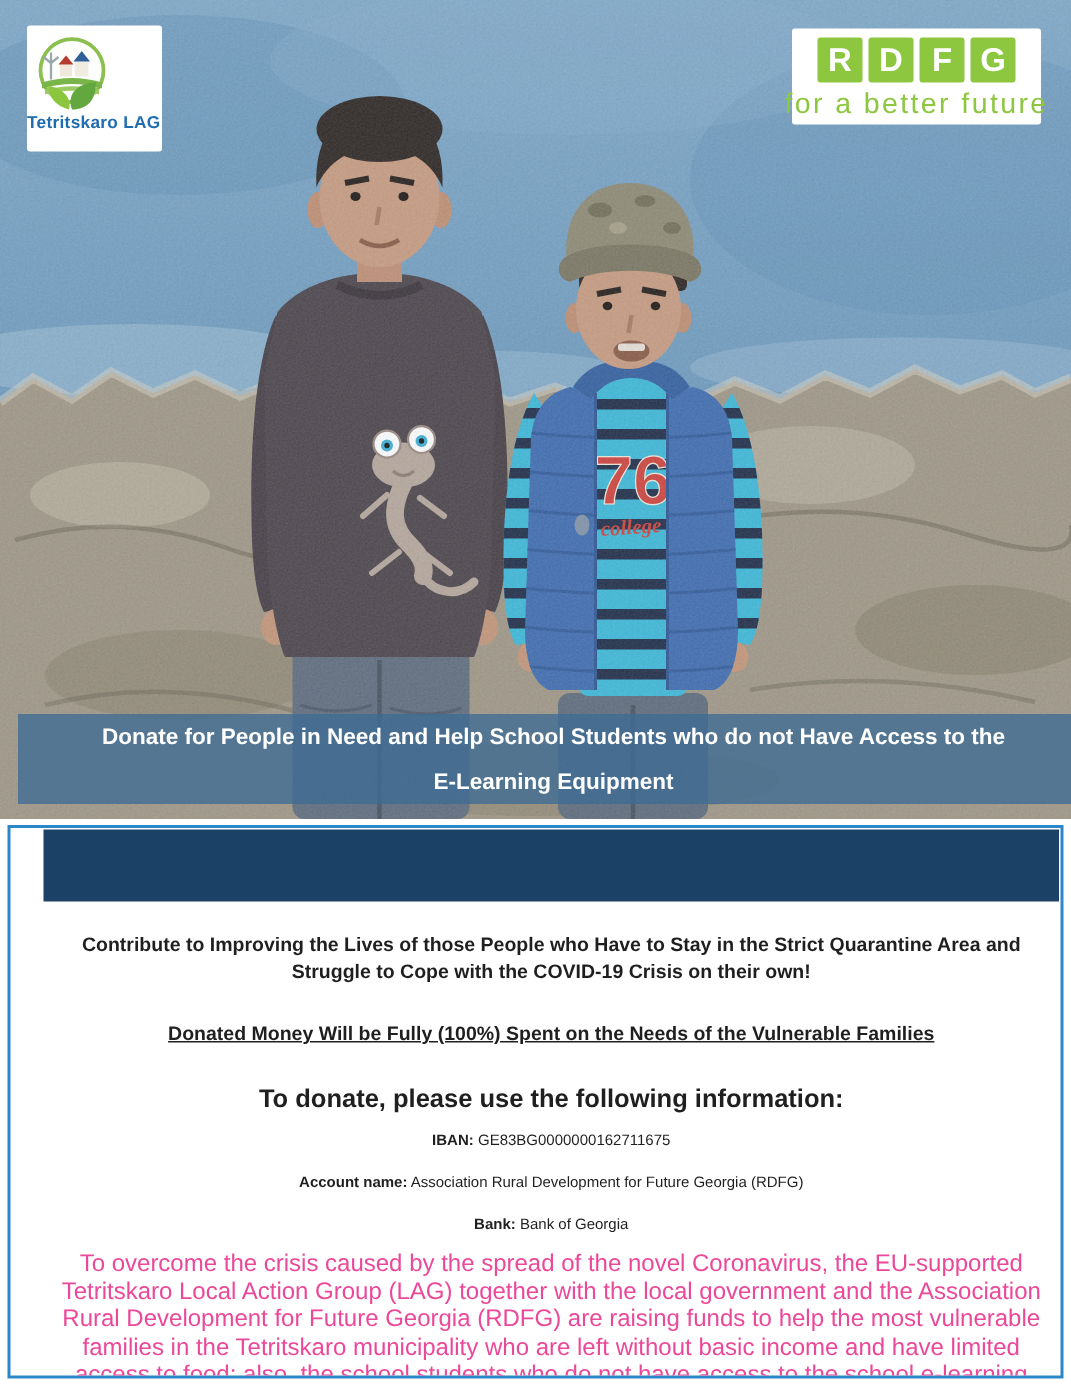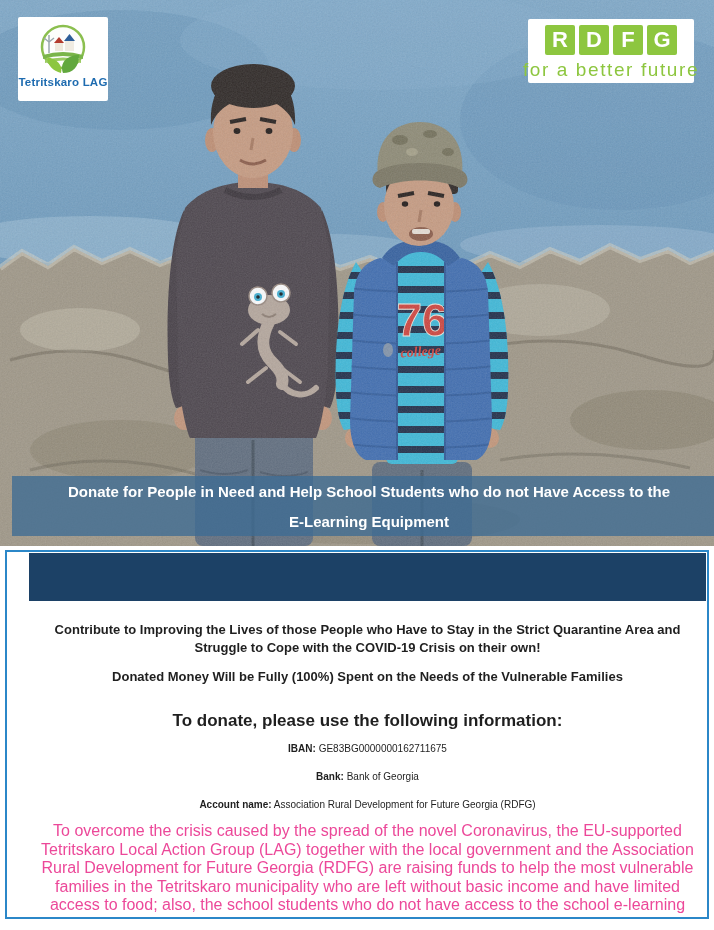--- a/index.html
+++ b/index.html
@@ -7,21 +7,21 @@
     font-family: "Liberation Sans", sans-serif; }
   .page { position: relative; width: 714px; height: 930px; background: #ffffff; }
 
   
   .photo { position: absolute; left: 0; top: 0; width: 714px; height: 546px; overflow: hidden; }
   .photo svg { display: block; }
 
   
   .logo-lag { position: absolute; left: 18px; top: 17px; width: 90px; height: 84px;
     background: #ffffff; border-radius: 2px; display: flex; flex-direction: column;
-    align-items: center; justify-content: flex-start; padding-top: 4px; }
+    align-items: flex-start; justify-content: flex-start; padding-top: 4px; }
   .logo-lag .lag-text { font-size: 11.5px; font-weight: bold; color: var(--lag-blue);
     letter-spacing: 0.2px; margin-top: 1px; }
 
   .logo-rdfg { position: absolute; left: 528px; top: 19px; width: 166px; height: 64px;
     background: #ffffff; border-radius: 2px; display: flex; flex-direction: column;
     align-items: center; justify-content: flex-start; padding-top: 6px; }
   .rdfg-squares { display: flex; gap: 4px; }
   .rdfg-sq { width: 30px; height: 30px; background: var(--rdfg-green); border-radius: 2px;
     display: flex; align-items: center; justify-content: center;
     color: #ffffff; font-size: 22px; font-weight: bold; }
@@ -35,22 +35,22 @@
   .caption-line2 { padding-top: 13px; font-size: 15px; font-weight: bold; }
 
   
   .info-box { position: absolute; left: 5px; top: 550px; width: 704px; height: 369px;
     background: #ffffff; border: 2px solid var(--border-blue); overflow: hidden; padding-left: 21px; }
   .navy-banner { width: calc(100% - 2px); height: 48px; margin: 1px auto 0 auto;
     background: var(--navy); }
   .box-content { text-align: center; color: var(--text-dark); padding: 0 12px; }
   .h-contribute { margin: 20px auto 0 auto; max-width: 668px;
     font-size: 13px; font-weight: bold; line-height: 18px; }
-  .h-donated { margin-top: 12px; font-size: 13px; font-weight: bold;
-    line-height: 16px; }
+  .h-donated { margin-top: 24px; font-size: 13px; font-weight: bold;
+    text-decoration: underline; line-height: 16px; }
   .h-intro { margin-top: 28px; font-size: 17px; font-weight: bold; line-height: 16px; }
   .detail-line { margin-top: 12px; font-size: 10px; line-height: 16px; }
   .detail-line .lbl { font-weight: bold; }
   .paragraph { margin: 9px auto 0 auto; max-width: 688px;
     font-size: 16px; line-height: 18.5px; color: #ec4899; }
 </style>
 </head>
 <body>
 
 <div class="page">
@@ -292,24 +292,24 @@
     <div class="navy-banner"></div>
     <div class="box-content">
       <div class="h-contribute">Contribute to Improving the Lives of those People who Have to Stay in the Strict Quarantine Area and Struggle to Cope with the COVID-19 Crisis on their own!</div>
       <div class="h-donated">Donated Money Will be Fully (100%) Spent on the Needs of the Vulnerable Families</div>
       <div class="h-intro">To donate, please use the following information:</div>
       <div class="detail-line">
         <span class="lbl">IBAN:</span>
         <span>GE83BG0000000162711675</span>
       </div>
       <div class="detail-line">
+        <span class="lbl">Account name:</span>
+        <span>Association Rural Development for Future Georgia (RDFG)</span>
+      </div>
+      <div class="detail-line">
         <span class="lbl">Bank:</span>
         <span>Bank of Georgia</span>
-      </div>
-      <div class="detail-line">
-        <span class="lbl">Account name:</span>
-        <span>Association Rural Development for Future Georgia (RDFG)</span>
       </div>
       <div class="paragraph">To overcome the crisis caused by the spread of the novel Coronavirus, the EU-supported Tetritskaro Local Action Group (LAG) together with the local government and the Association Rural Development for Future Georgia (RDFG) are raising funds to help the most vulnerable families in the Tetritskaro municipality who are left without basic income and have limited access to food; also, the school students who do not have access to the school e-learning equipment due to the lack of computers or internet accessibility, and thus, are falling behind the school curriculum activities.</div>
     </div>
   </div>
 
 </div>
 
 </body></html>

